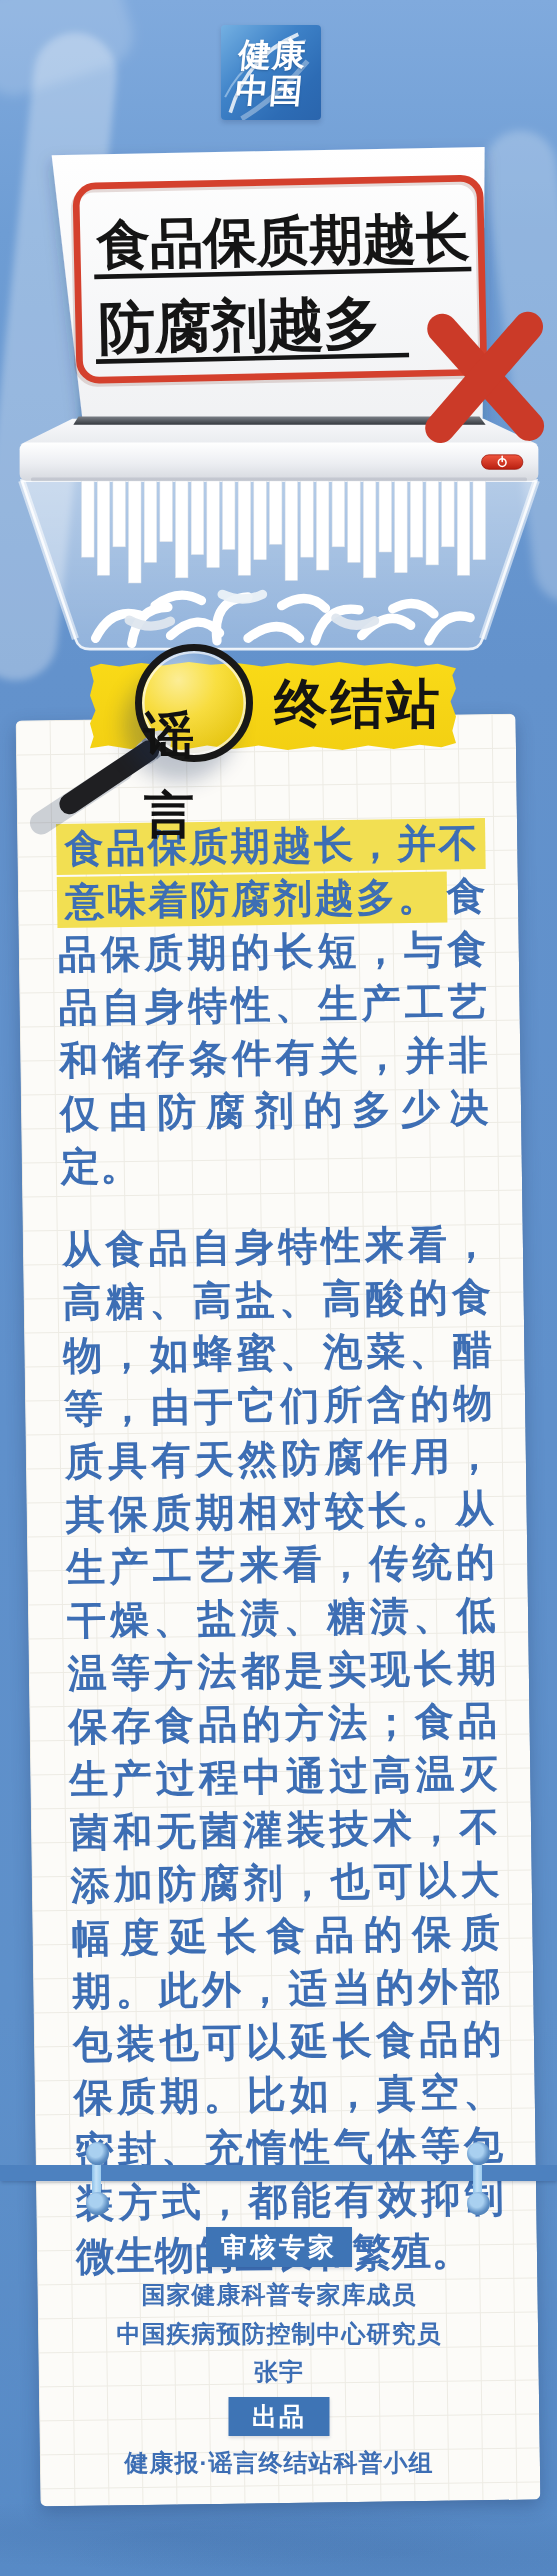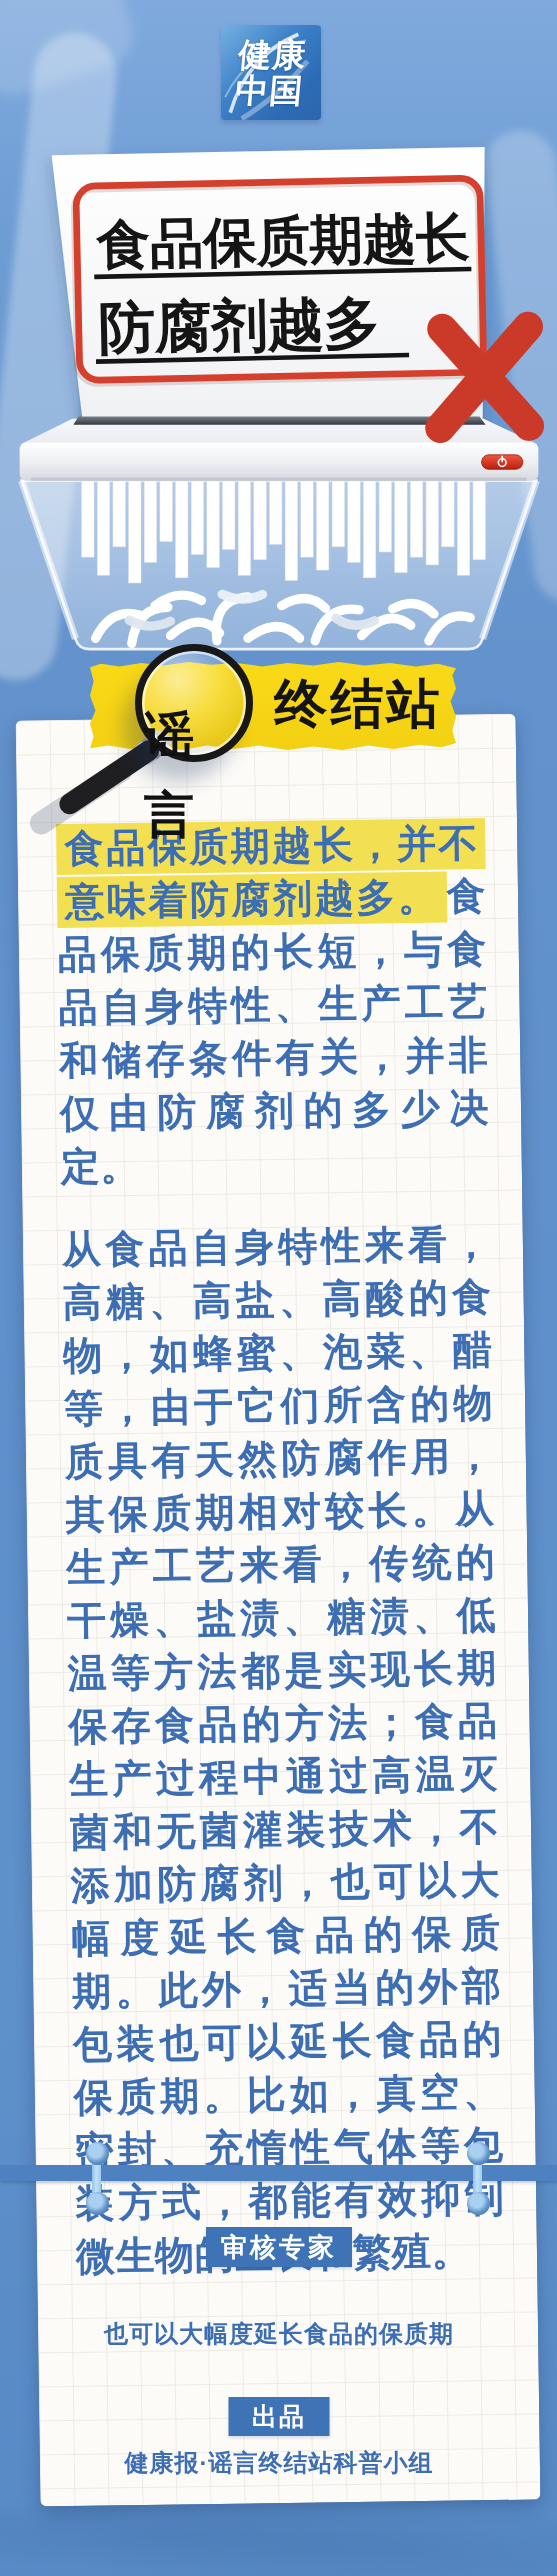--- a/index.html
+++ b/index.html
@@ -244,18 +244,20 @@
     <div class="knob top"></div>
     <div class="knob bot"></div>
   </div>
   <div class="pin right">
     <div class="bar"></div>
     <div class="knob top"></div>
     <div class="knob bot"></div>
   </div>
 
   <div class="fbadge expert">审核专家</div>
-  <div class="fline l2">也可以大幅度延长食品的保质期</div>
+  <div class="fline l1">国家健康科普专家库成员</div>
+  <div class="fline l2">中国疾病预防控制中心研究员</div>
+  <div class="fline name">张宇</div>
   <div class="fbadge prod">出品</div>
   <div class="fline group">健康报·谣言终结站科普小组</div>
 
 </div>
 
 
 </body></html>

